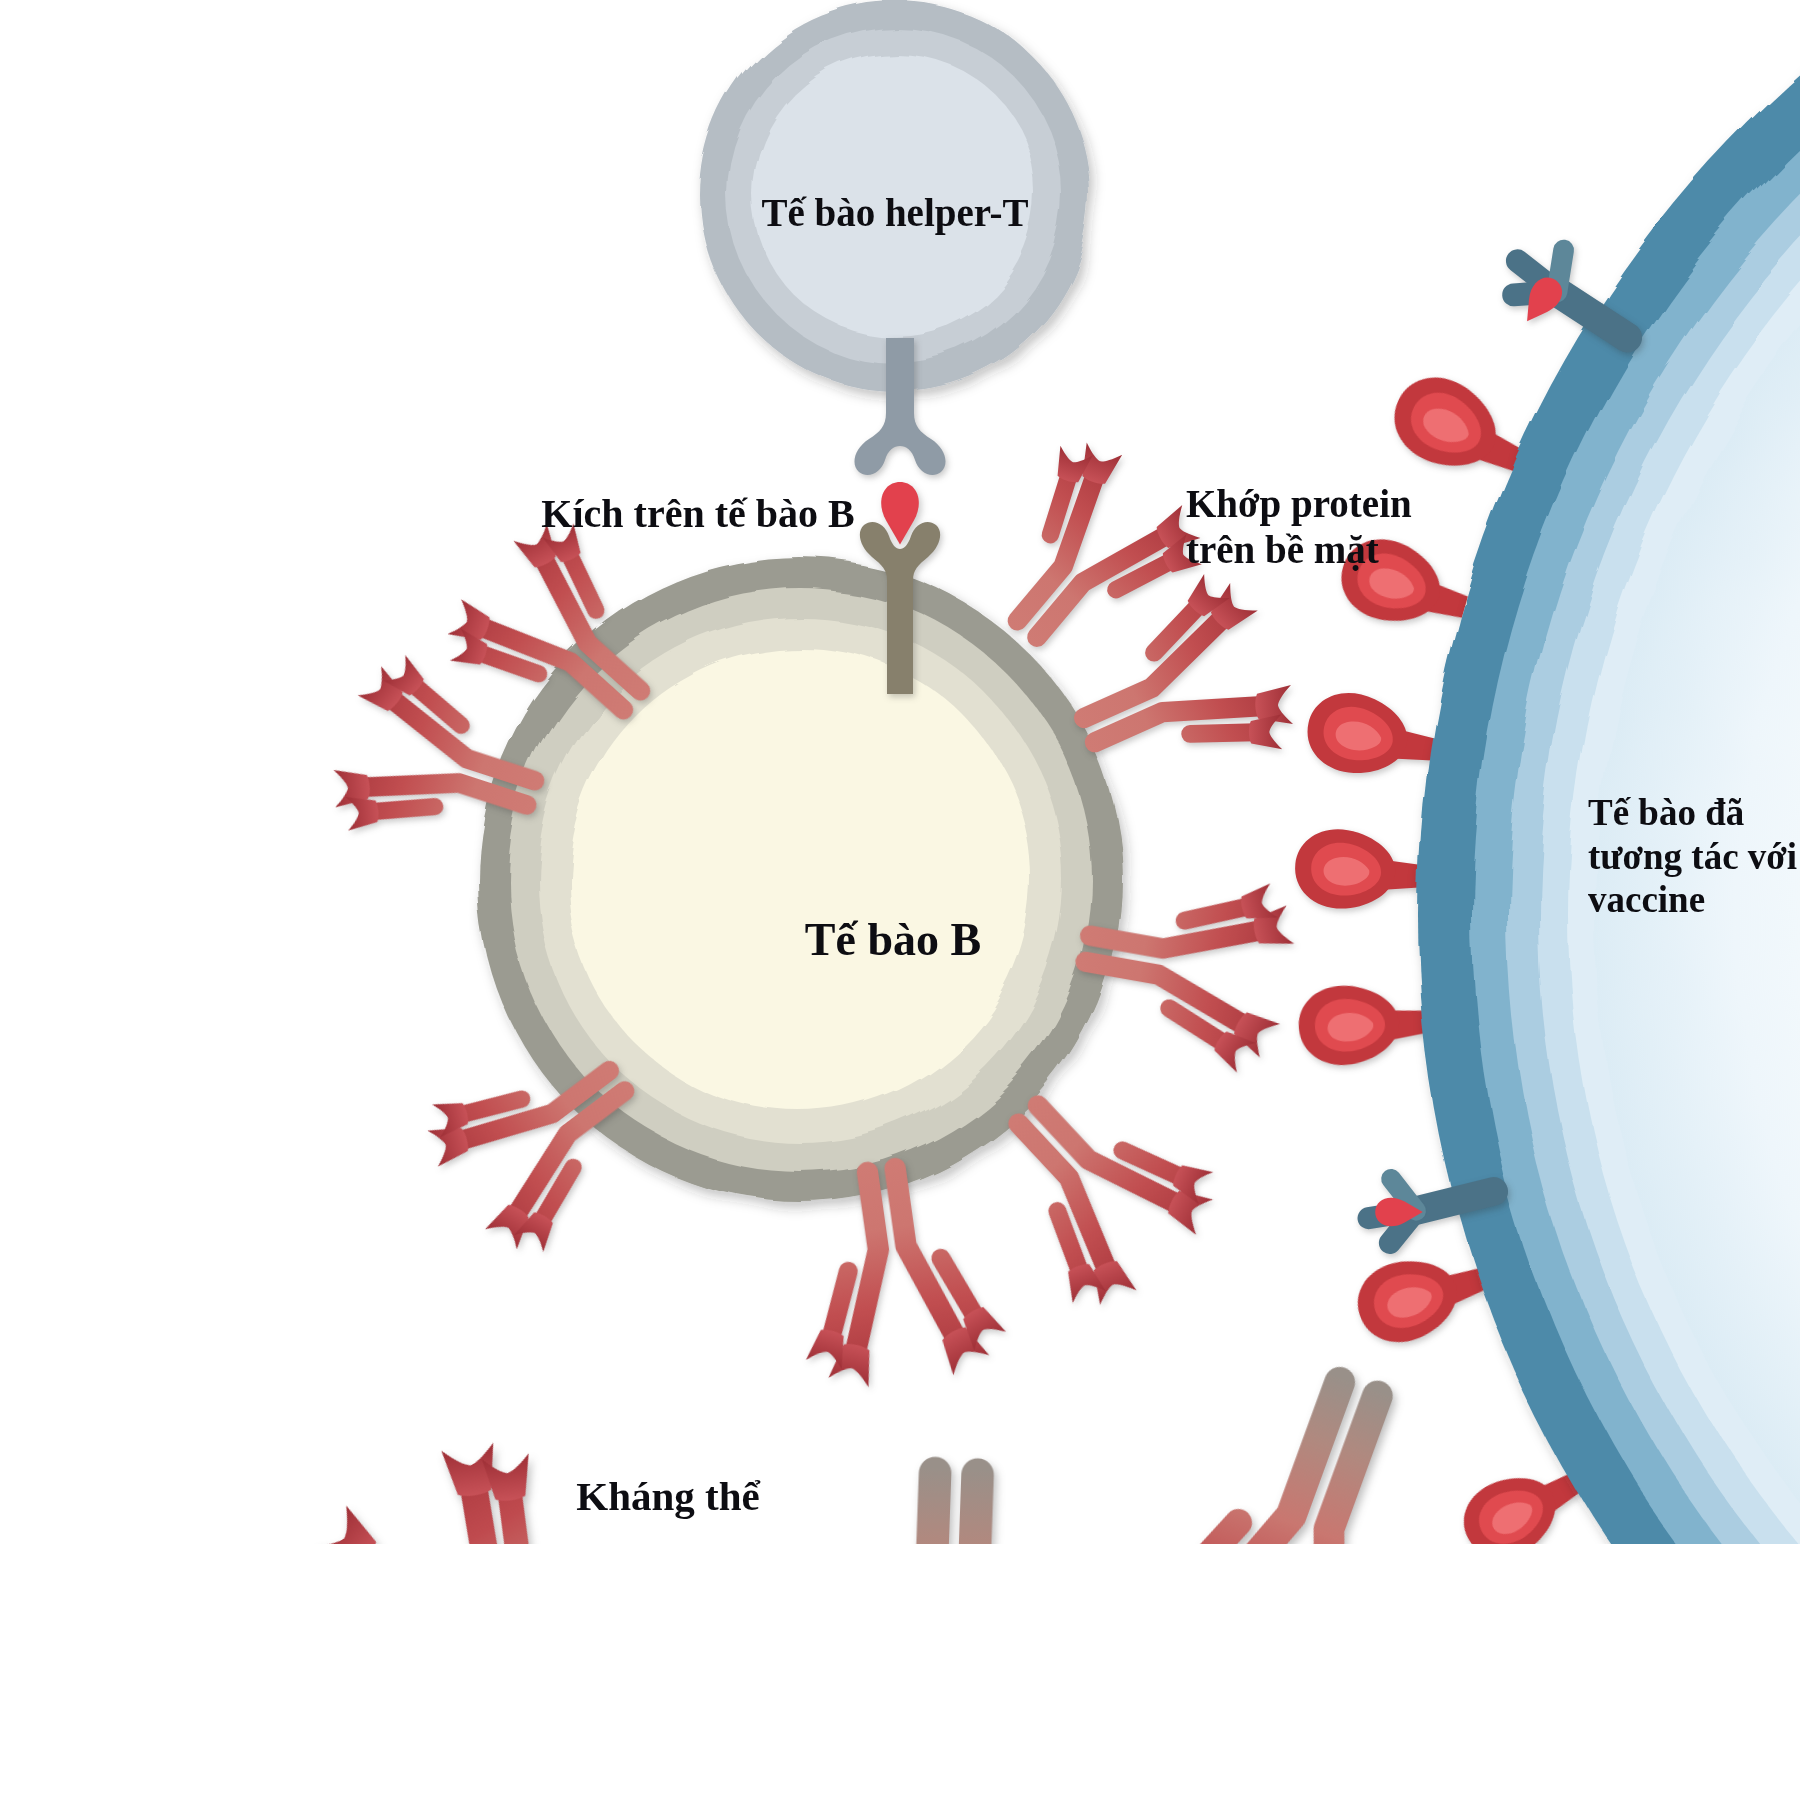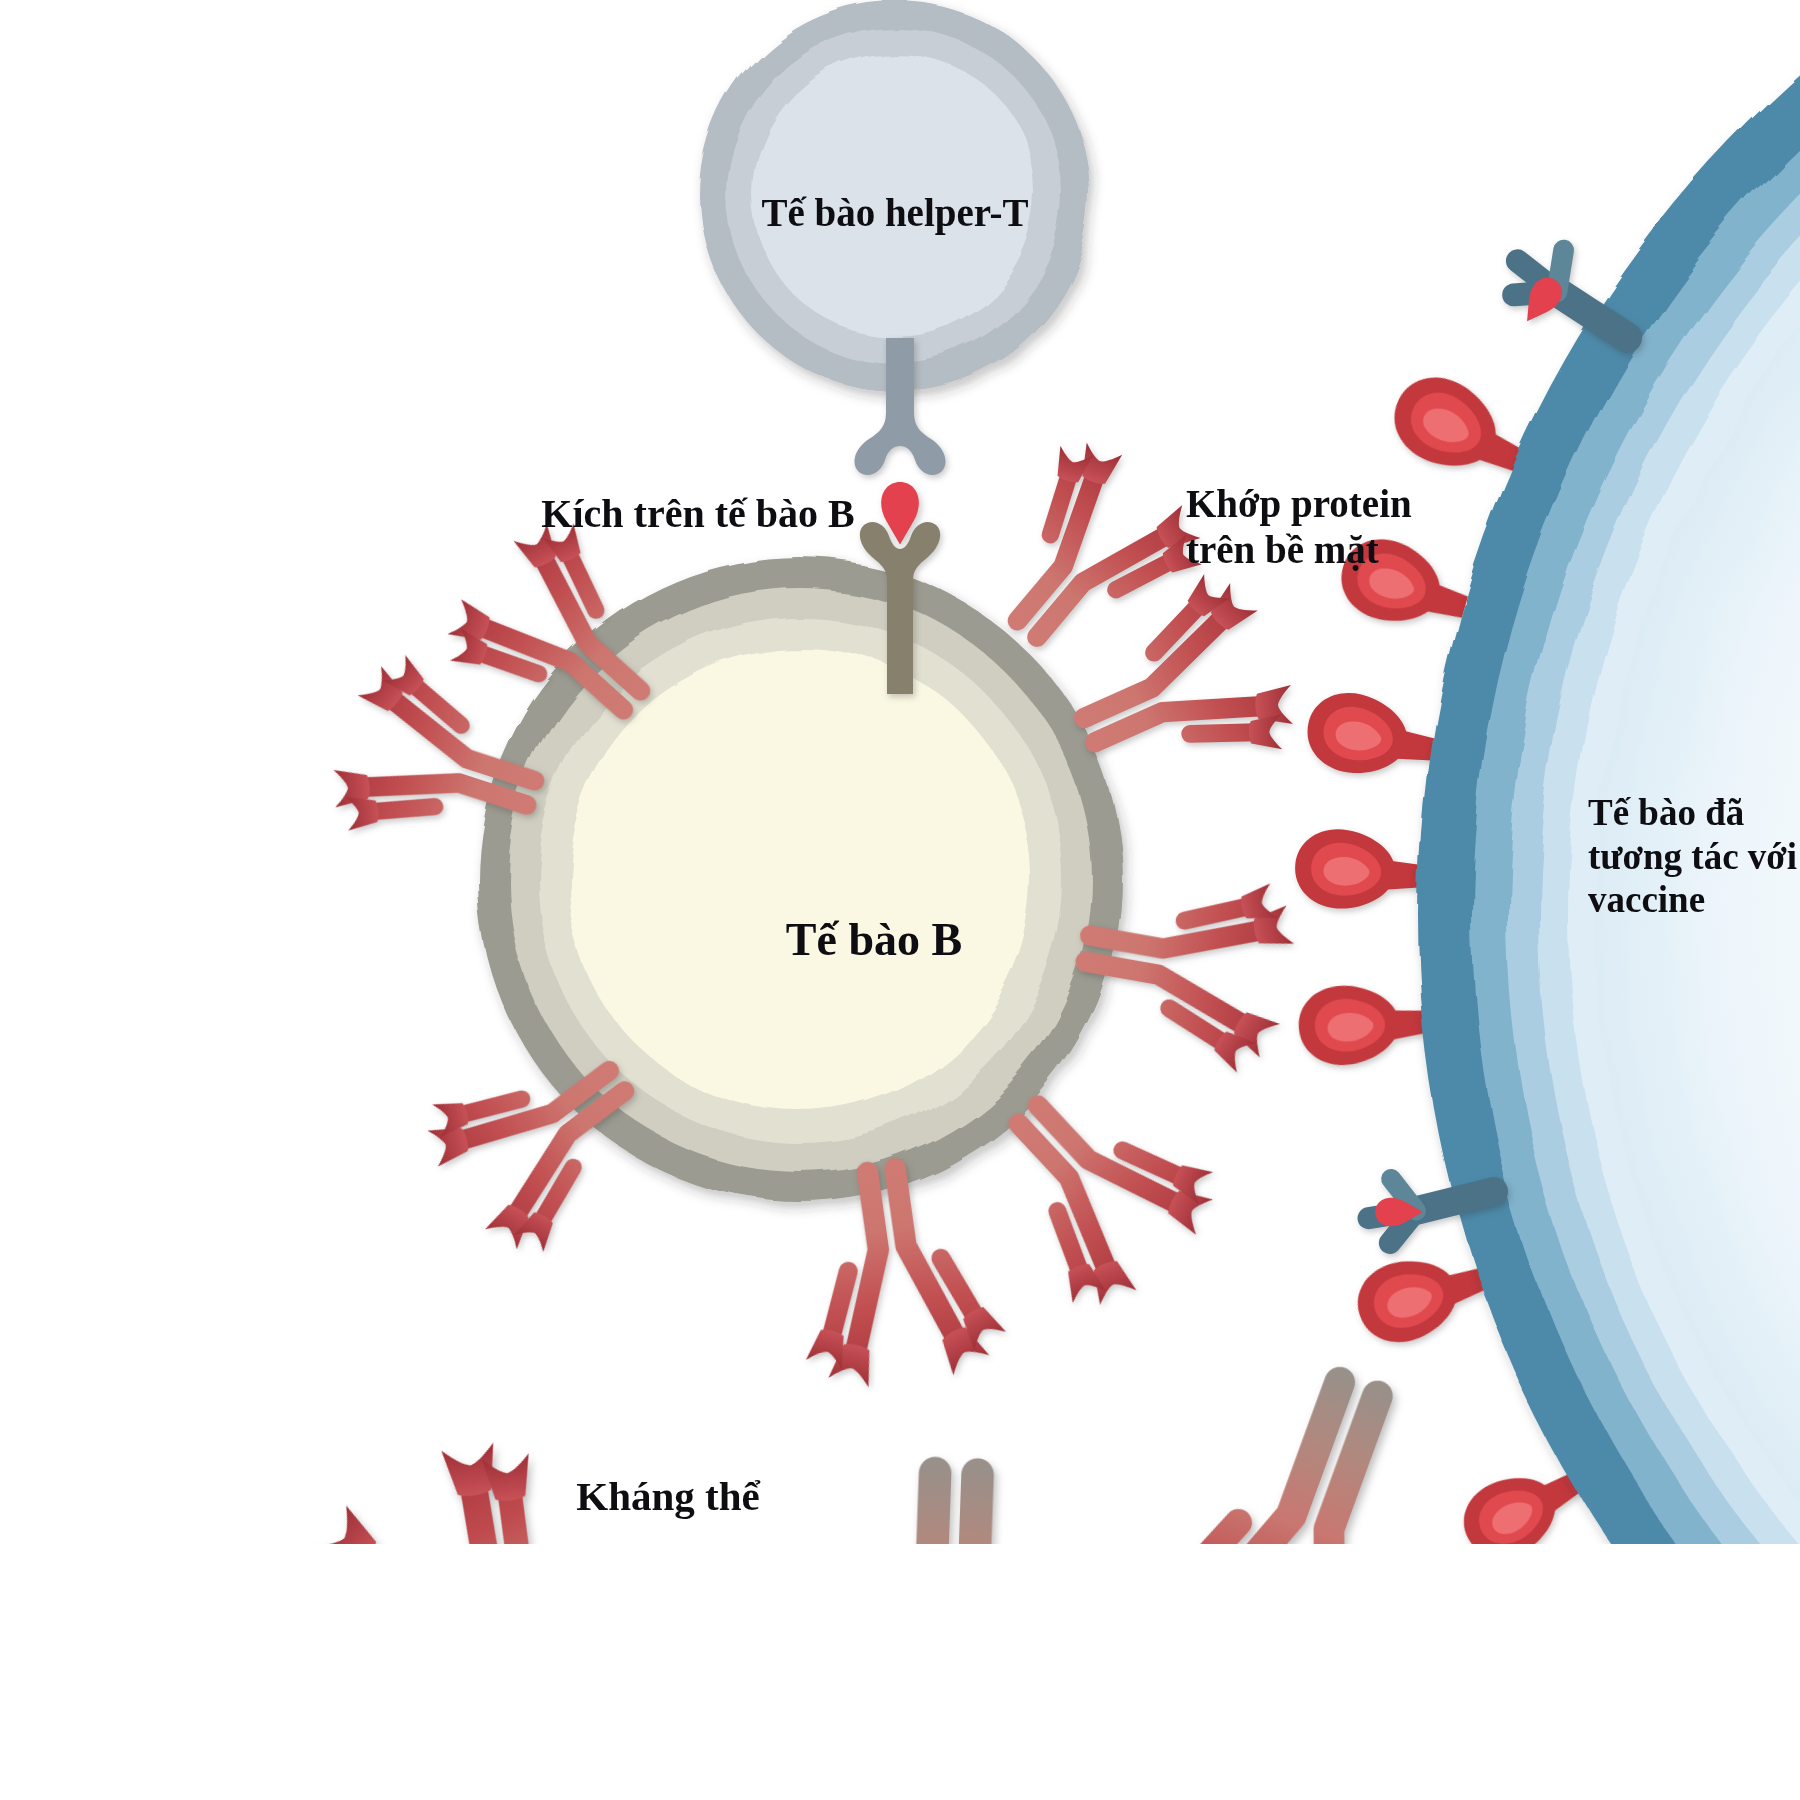--- a/index.html
+++ b/index.html
@@ -188,16 +188,16 @@
 
   <div class="lbl centered" style="left:698px; top:514px; font-size:40px;">Kích trên tế bào B</div>
 
   <div class="lbl" style="left:1186px; top:437px; font-size:39px;margin-top:44px;">Khớp protein
 trên bề mặt</div>
 
   <div class="lbl" style="left:1548px; top:791px; font-size:37px;margin-left:40px;">Tế bào đã
 tương tác với
 vaccine</div>
 
-  <div class="lbl centered" style="left:874px; top:940px; font-size:46px;">Tế bào B</div>
+  <div class="lbl centered" style="left:893px; top:940px; font-size:46px;">Tế bào B</div>
 
   <div class="lbl centered" style="left:668px; top:1496px; font-size:41px;text-align:right;">Kháng thể</div>
 </div>
 
 </body></html>

